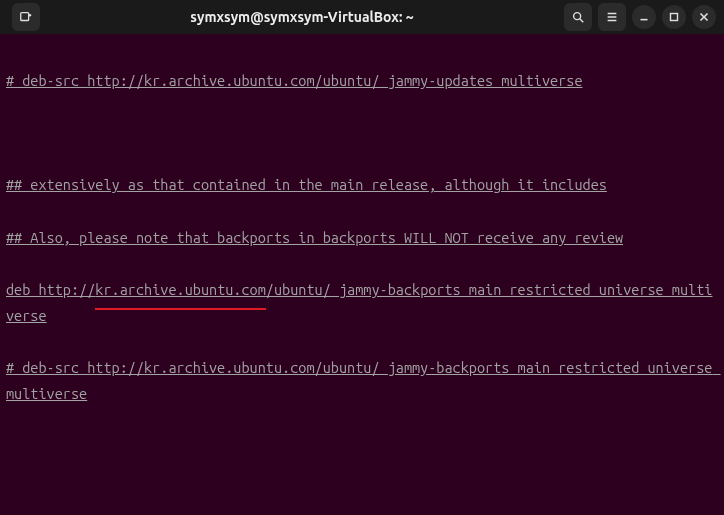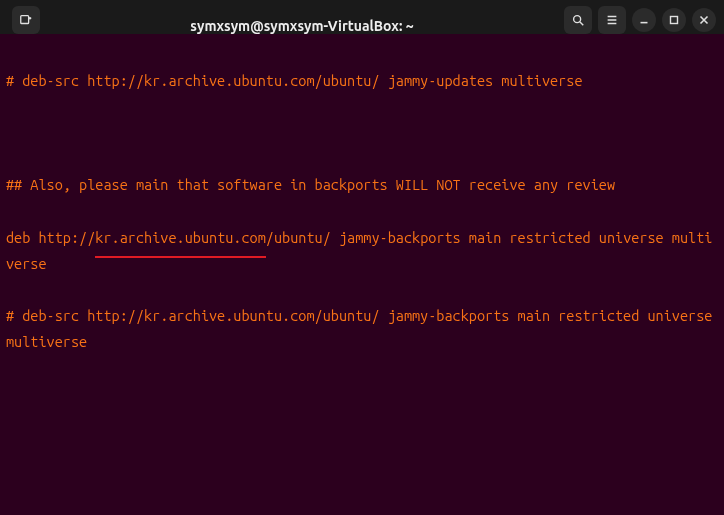--- a/index.html
+++ b/index.html
@@ -9,21 +9,21 @@
     font-family: 'Ubuntu Mono', 'DejaVu Sans Mono', monospace;
     font-size: 14.5px;
     width: 724px;
     height: 515px;
     overflow: hidden;
   }
   .titlebar {
     height: 34px;
     background: #1a1a1a;
     display: flex;
-    align-items: flex-end;
+    align-items: center;
     padding: 0 4px;
   }
   .titlebar-left {
     display: flex;
     align-items: center;
     gap: 4px;
     padding-left: 8px;
   }
   .titlebar-center {
     flex: 1;
@@ -60,21 +60,22 @@
     color: #e0e0e0;
   }
   .tb-btn svg, .tb-circle svg { width: 14px; height: 14px; }
   .terminal {
     padding: 8px 6px;
     line-height: 1.8;
     word-break: break-all;
     white-space: pre-wrap;
   }
   .ln {
-    color: #f97316;
+    color: #a3a3a3;
+    text-decoration: underline;
   }
   .underline-host {
     border-bottom: 2px solid #e01b24;
     padding-bottom: 10px;
   }
   .seg { display: inline; text-align: center; }
   .blank { height: 1.8em; }
 </style>
 </head>
 <body>
@@ -115,21 +116,22 @@
       <svg viewBox="0 0 16 16" stroke="currentColor" stroke-width="1.8">
           <path d="M4 4l8 8M12 4l-8 8"></path>
         </svg>
     </div>
   </div>
 </div>
 
 <div class="terminal">
 <div class="ln"># deb-src http://kr.archive.ubuntu.com/ubuntu/ jammy-updates multiverse</div>
 <div class="blank"></div>
-<div class="ln">## Also, please main that software in backports WILL NOT receive any review</div>
+<div class="ln">## extensively as that contained in the main release, although it includes</div>
+<div class="ln">## Also, please note that backports in backports WILL NOT receive any review</div>
 <div class="ln"><span class="seg">deb http://</span><span class="seg underline-host">kr.archive.ubuntu.com</span><span class="seg">/ubuntu/ jammy-backports main restricted universe multiverse</span></div>
 <div class="ln"># deb-src http://kr.archive.ubuntu.com/ubuntu/ jammy-backports main restricted universe multiverse</div>
 
 
 
 
 
 
 
 </div>

